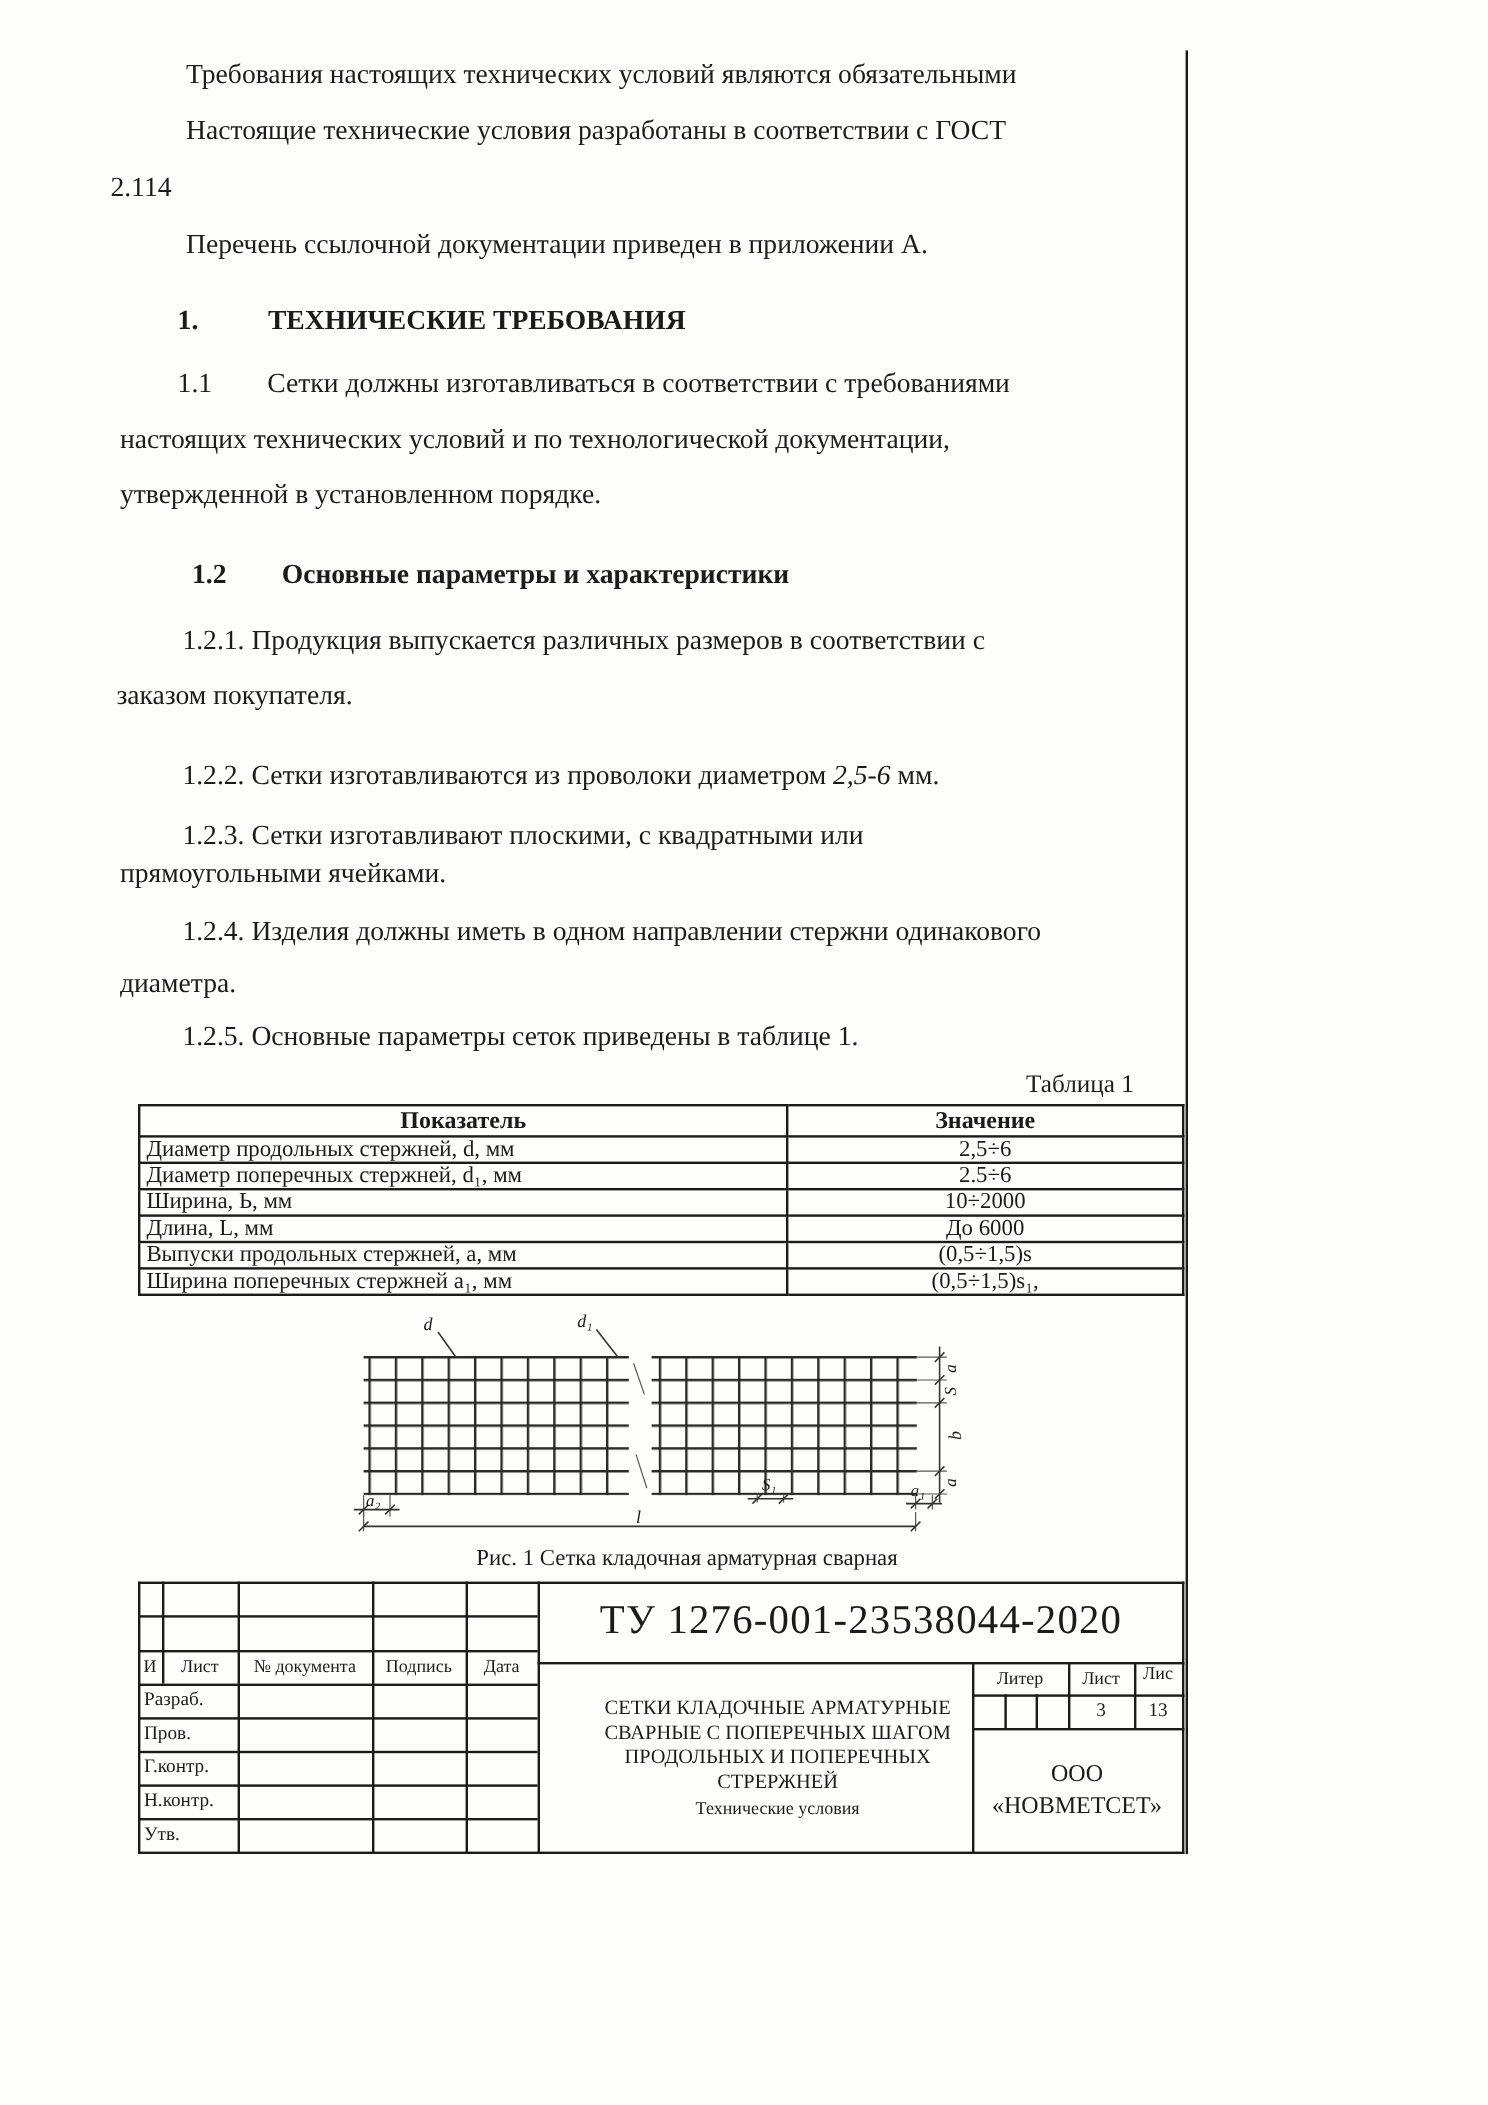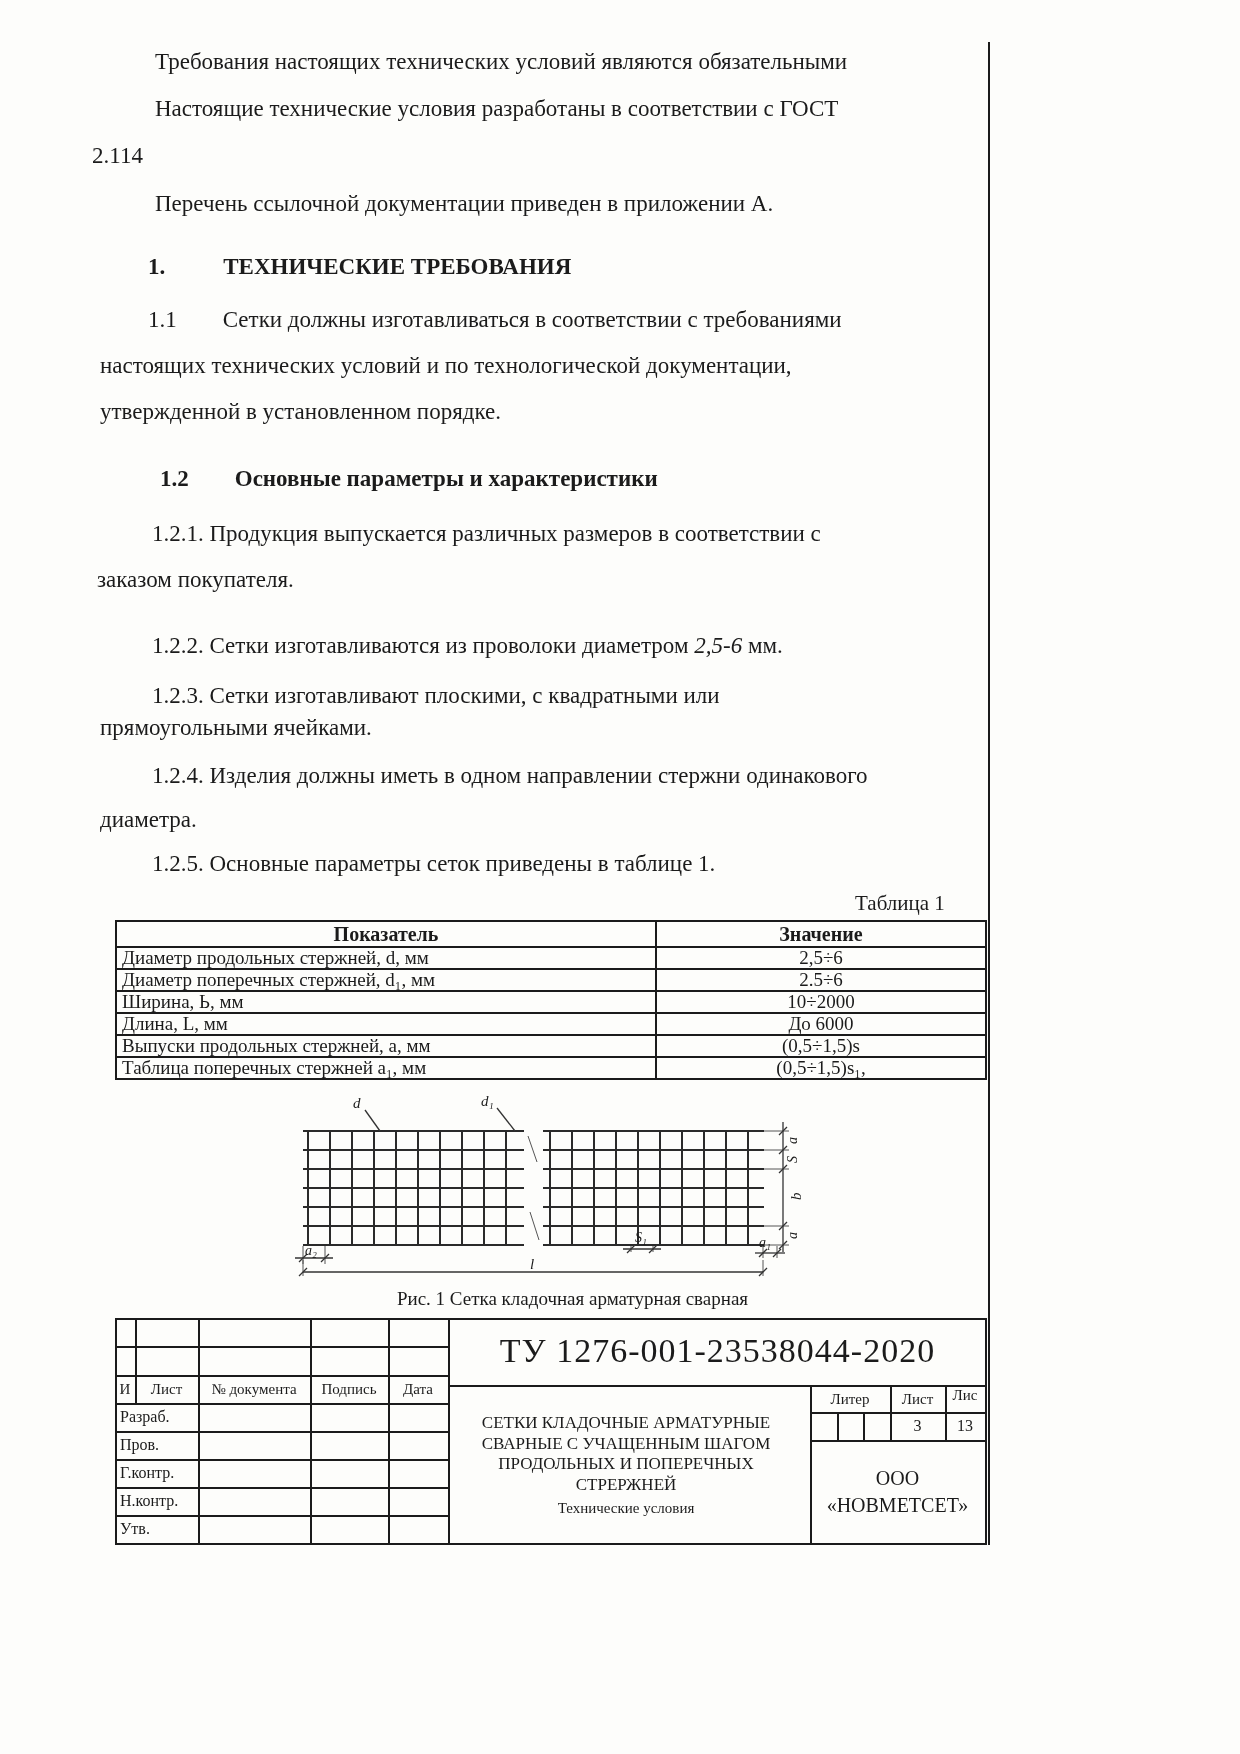--- a/index.html
+++ b/index.html
@@ -106,21 +106,21 @@
       </tr>
       <tr>
         <td>Длина, L, мм</td>
         <td class="val">До 6000</td>
       </tr>
       <tr>
         <td>Выпуски продольных стержней, а, мм</td>
         <td class="val">(0,5÷1,5)s</td>
       </tr>
       <tr>
-        <td>Таблица поперечных стержней  а₁, мм</td>
+        <td>Ширина поперечных стержней  а₁, мм</td>
         <td class="val">(0,5÷1,5)s₁,</td>
       </tr>
     </tbody>
   </table>
 
   <svg class="fig" style="left:285px; top:1092px;" width="545" height="192" viewBox="0 0 545 192">
     <defs>
       <pattern id="mesh" width="22" height="19" patternUnits="userSpaceOnUse">
         <path d="M1 0 V19 M0 1 H22" stroke="#2a2a2a" stroke-width="2" fill="none"></path>
       </pattern>
@@ -223,23 +223,23 @@
     <div class="cell tbsmall" style="left:273px; top:57px; width:60px; height:28px;">Дата</div>
 
     <div class="cell left tblabel" style="left:0; top:85px;  width:83px; height:28px;">Разраб.</div>
     <div class="cell left tblabel" style="left:0; top:113px; width:83px; height:28px;">Пров.</div>
     <div class="cell left tblabel" style="left:0; top:141px; width:83px; height:28px;">Г.контр.</div>
     <div class="cell left tblabel" style="left:0; top:169px; width:83px; height:28px;">Н.контр.</div>
     <div class="cell left tblabel" style="left:0; top:197px; width:83px; height:28px;">Утв.</div>
 
     <div class="cell docnum" style="left:335px; top:2px; width:535px; height:63px;">ТУ 1276-001-23538044-2020</div>
 
-    <div class="cell namecell" style="left:331px; top:69px; width:360px; height:156px;">
+    <div class="cell namecell" style="left:353px; top:69px; width:360px; height:156px;">
       <div>СЕТКИ КЛАДОЧНЫЕ АРМАТУРНЫЕ</div>
-      <div>СВАРНЫЕ С УЧАЩЕННЫМ ШАГОМ</div>
+      <div>СВАРНЫЕ С ПОПЕРЕЧНЫХ ШАГОМ</div>
       <div>ПРОДОЛЬНЫХ И ПОПЕРЕЧНЫХ СТРЕРЖНЕЙ</div>
       <div class="namesub">Технические условия</div>
     </div>
 
     <div class="cell tbsmall" style="left:695px; top:67px; width:80px; height:27px;">Литер</div>
     <div class="cell tbsmall" style="left:775px; top:67px; width:55px; height:27px;">Лист</div>
     <div class="cell tbsmall" style="left:830px; top:67px; width:40px; height:19px;">Лис</div>
     <div class="cell tblabel" style="left:775px; top:94px; width:55px; height:28px;">3</div>
     <div class="cell tblabel" style="left:830px; top:94px; width:40px; height:28px;">13</div>
 

